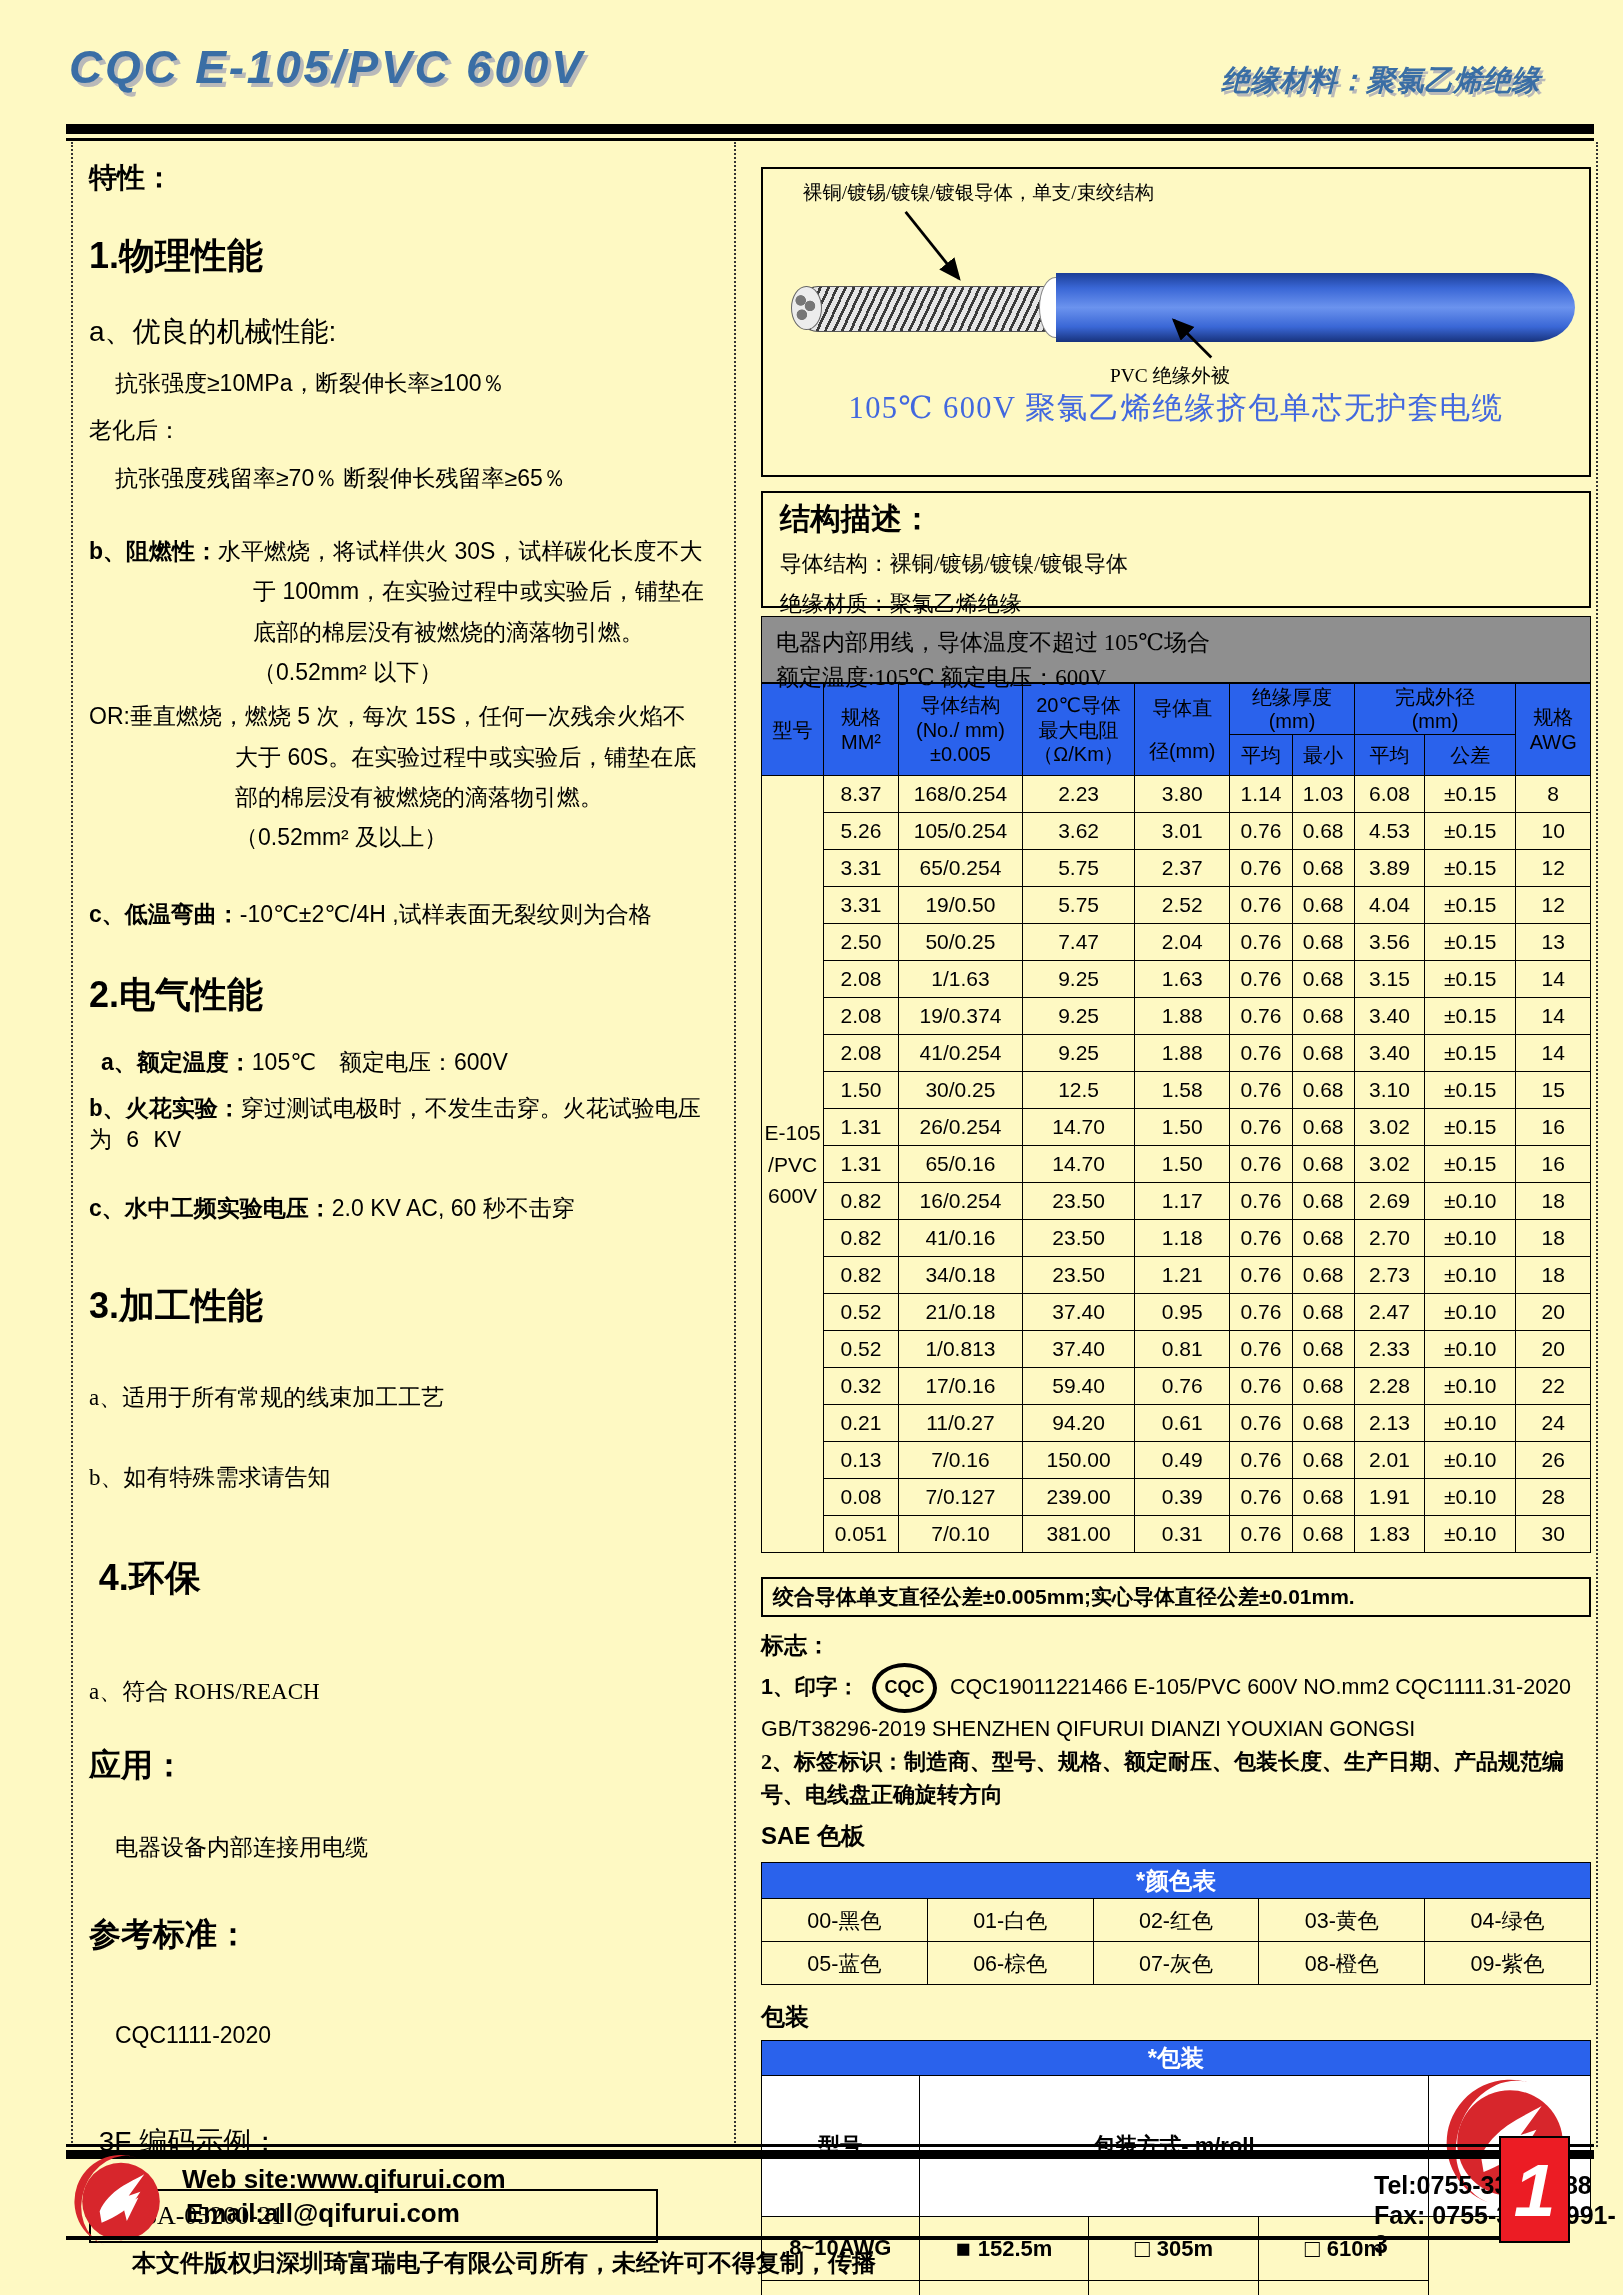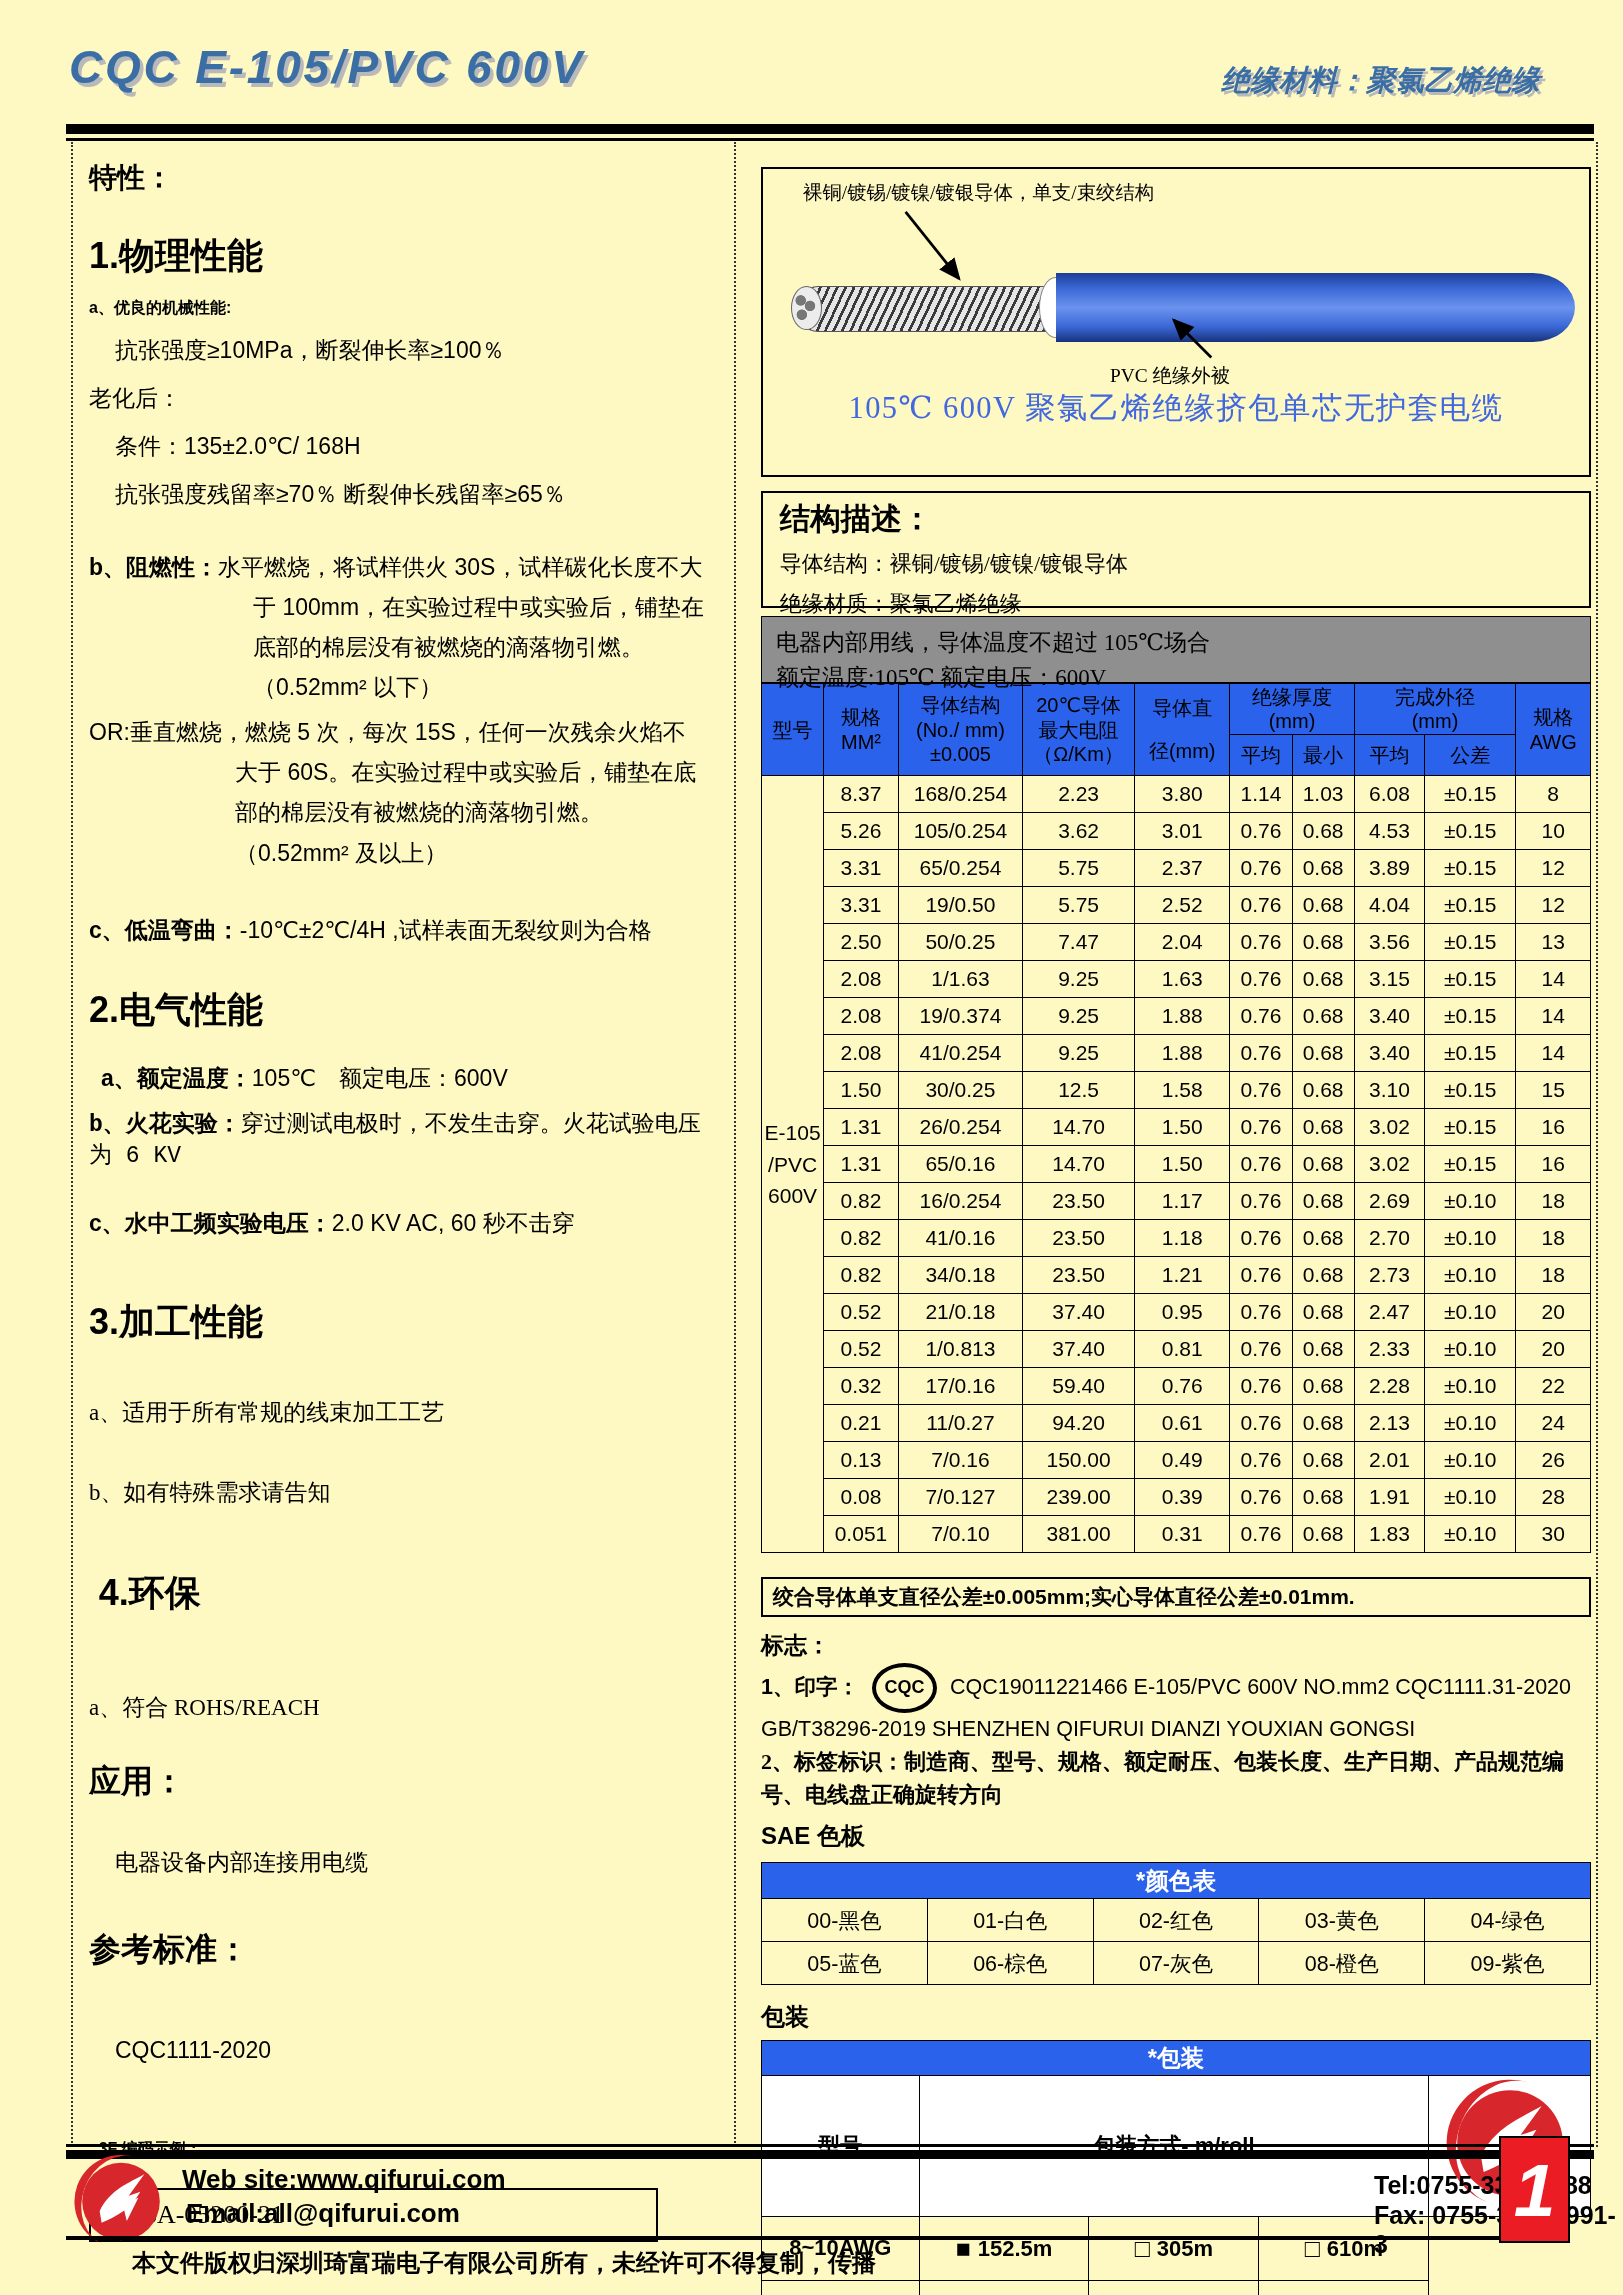--- a/index.html
+++ b/index.html
@@ -17,21 +17,21 @@
   .rule-b{position:absolute;left:66px;right:29px;top:138px;height:2.8px;background:#000;}
 
   
   .vdot{position:absolute;top:142px;height:2005px;width:0;border-left:2.1px dotted #333;}
 
   
   .lc{position:absolute;left:89px;top:149px;width:618px;font-size:23px;line-height:1.35;}
   .lc .h2{font-size:28px;font-weight:bold;margin:9.7px 0 0 0;}
   .lc .h1{font-size:36px;font-weight:bold;margin:36px 0 0 0;}
   .lc .h1b{font-size:32px;font-weight:bold;margin:37px 0 0 0;}
-  .lc .lbl{font-size:16px;font-weight:bold;margin:16px 0 0 0;}
+  .lc .lbl{font-size:28px;font-weight:normal;margin:32px 0 0 0;}
   .lc .ln{margin:16.7px 0 0 0;}
   .lc .ind{padding-left:26px;}
   .lc .hang{margin:37px 0 0 0;padding-left:164px;text-indent:-164px;line-height:1.75;}
   .lc .hang2{margin:4.2px 0 0 0;padding-left:146px;text-indent:-146px;line-height:1.75;}
   .code-box{border-collapse:collapse;margin:28px 0 0 0;width:569px;
             font-family:"Liberation Serif","DejaVu Serif",serif;font-size:26px;}
   .code-box td{border:2.1px solid #000;padding:7px 11px;height:36px;}
 
   
   .rc{position:absolute;left:761px;top:167px;width:830px;}
@@ -129,21 +129,20 @@
   <div class="vdot" style="left:71px;"></div>
   <div class="vdot" style="left:734px;"></div>
   <div class="vdot" style="left:1596px;"></div>
 
   <div class="lc">
     <div class="h2">特性：</div>
     <div class="h1">1.物理性能</div>
     <div class="lbl">a、优良的机械性能:</div>
     <div class="ln ind">抗张强度≥10MPa，断裂伸长率≥100％</div>
     <div class="ln">老化后：</div>
-    <div class="ln ind">条件：135±2.0℃/ 168H</div>
     <div class="ln ind">抗张强度残留率≥70％ 断裂伸长残留率≥65％</div>
     <div class="hang"><span class="b">b、阻燃性：</span><span>水平燃烧，将试样供火 30S，试样碳化长度不大于 100mm，在实验过程中或实验后，铺垫在底部的棉层没有被燃烧的滴落物引燃。（0.52mm² 以下）</span></div>
     <div class="hang2">OR:垂直燃烧，燃烧 5 次，每次 15S，任何一次残余火焰不大于 60S。在实验过程中或实验后，铺垫在底部的棉层没有被燃烧的滴落物引燃。（0.52mm² 及以上）</div>
     <div class="hang"><span class="b">c、低温弯曲：</span><span>-10℃±2℃/4H ,试样表面无裂纹则为合格</span></div>
     <div class="h1">2.电气性能</div>
     <div class="ln" style="margin-top:28px;margin-left:12px;"><span class="b">a、额定温度：</span><span>105℃　额定电压：600V</span></div>
     <div class="ln" style="font-family:Liberation Mono, monospace;"><span class="b">b、火花实验：</span><span>穿过测试电极时，不发生击穿。火花试验电压为 6 KV</span></div>
     <div class="ln" style="margin-top:36px;"><span class="b">c、水中工频实验电压：</span><span>2.0 KV AC, 60 秒不击穿</span></div>
     <div class="h1" style="margin-top:58px;">3.加工性能</div>
     <div class="ln serif" style="margin-top:51px;">a、适用于所有常规的线束加工工艺</div>

